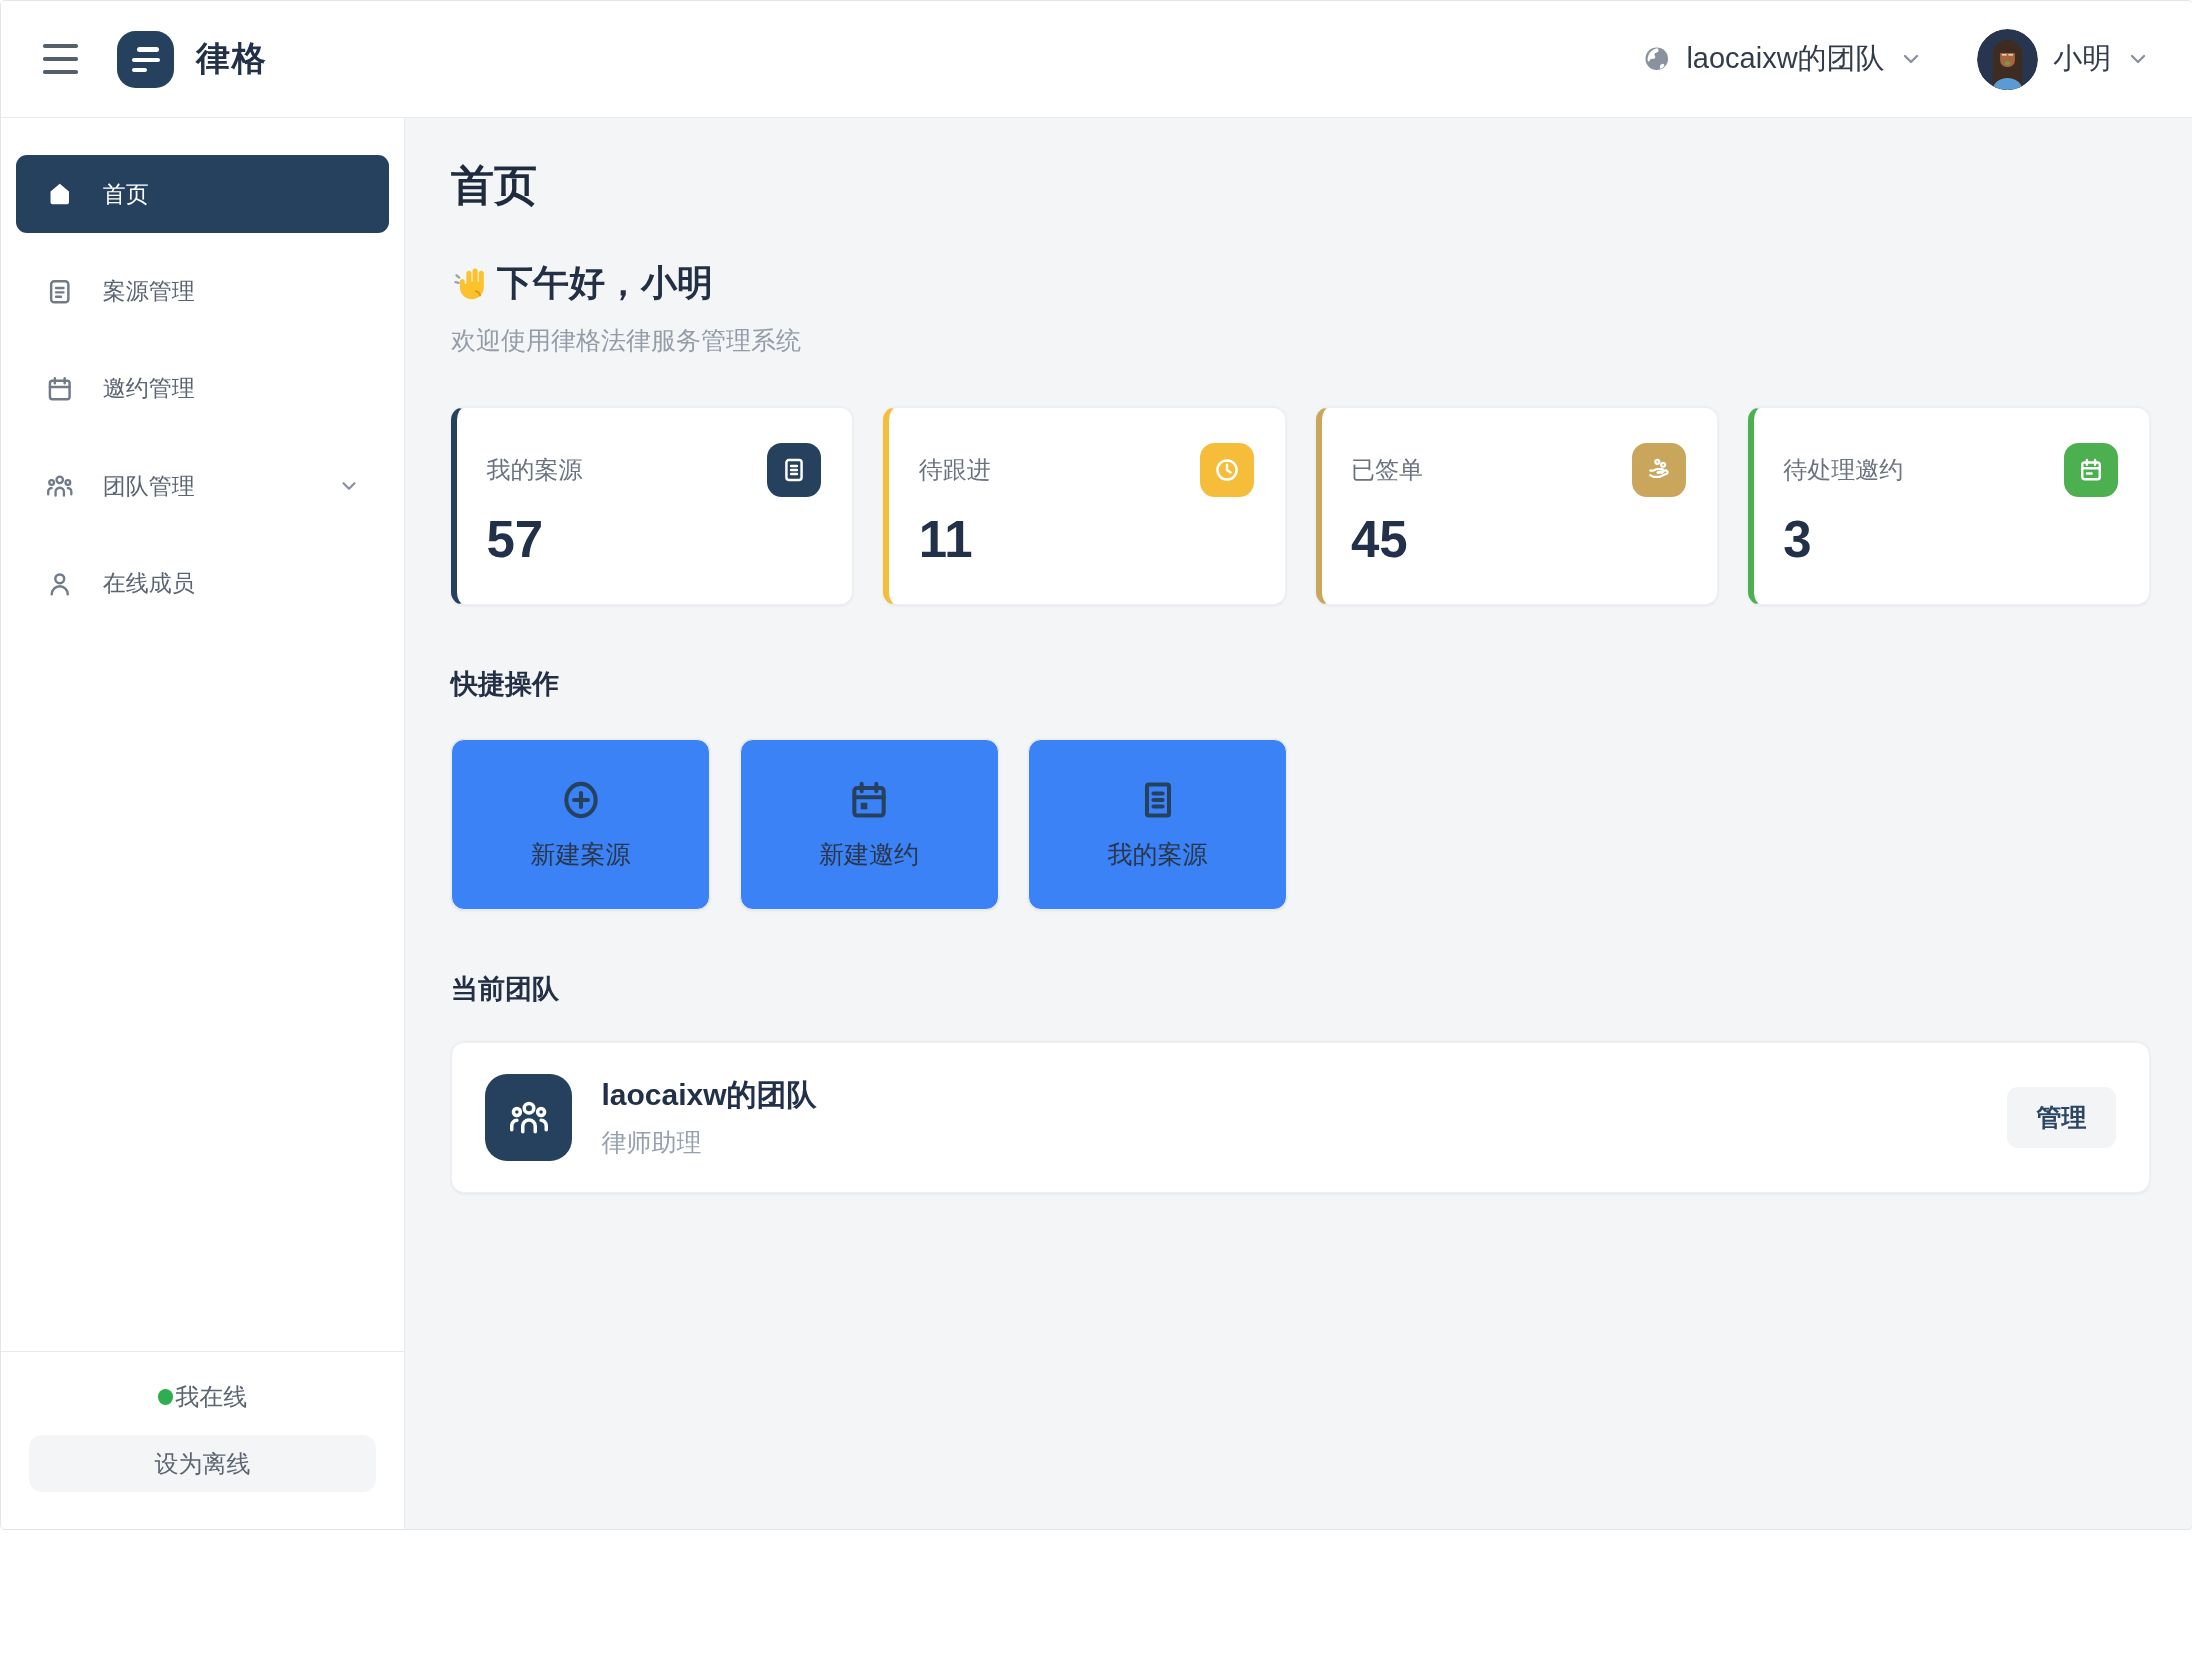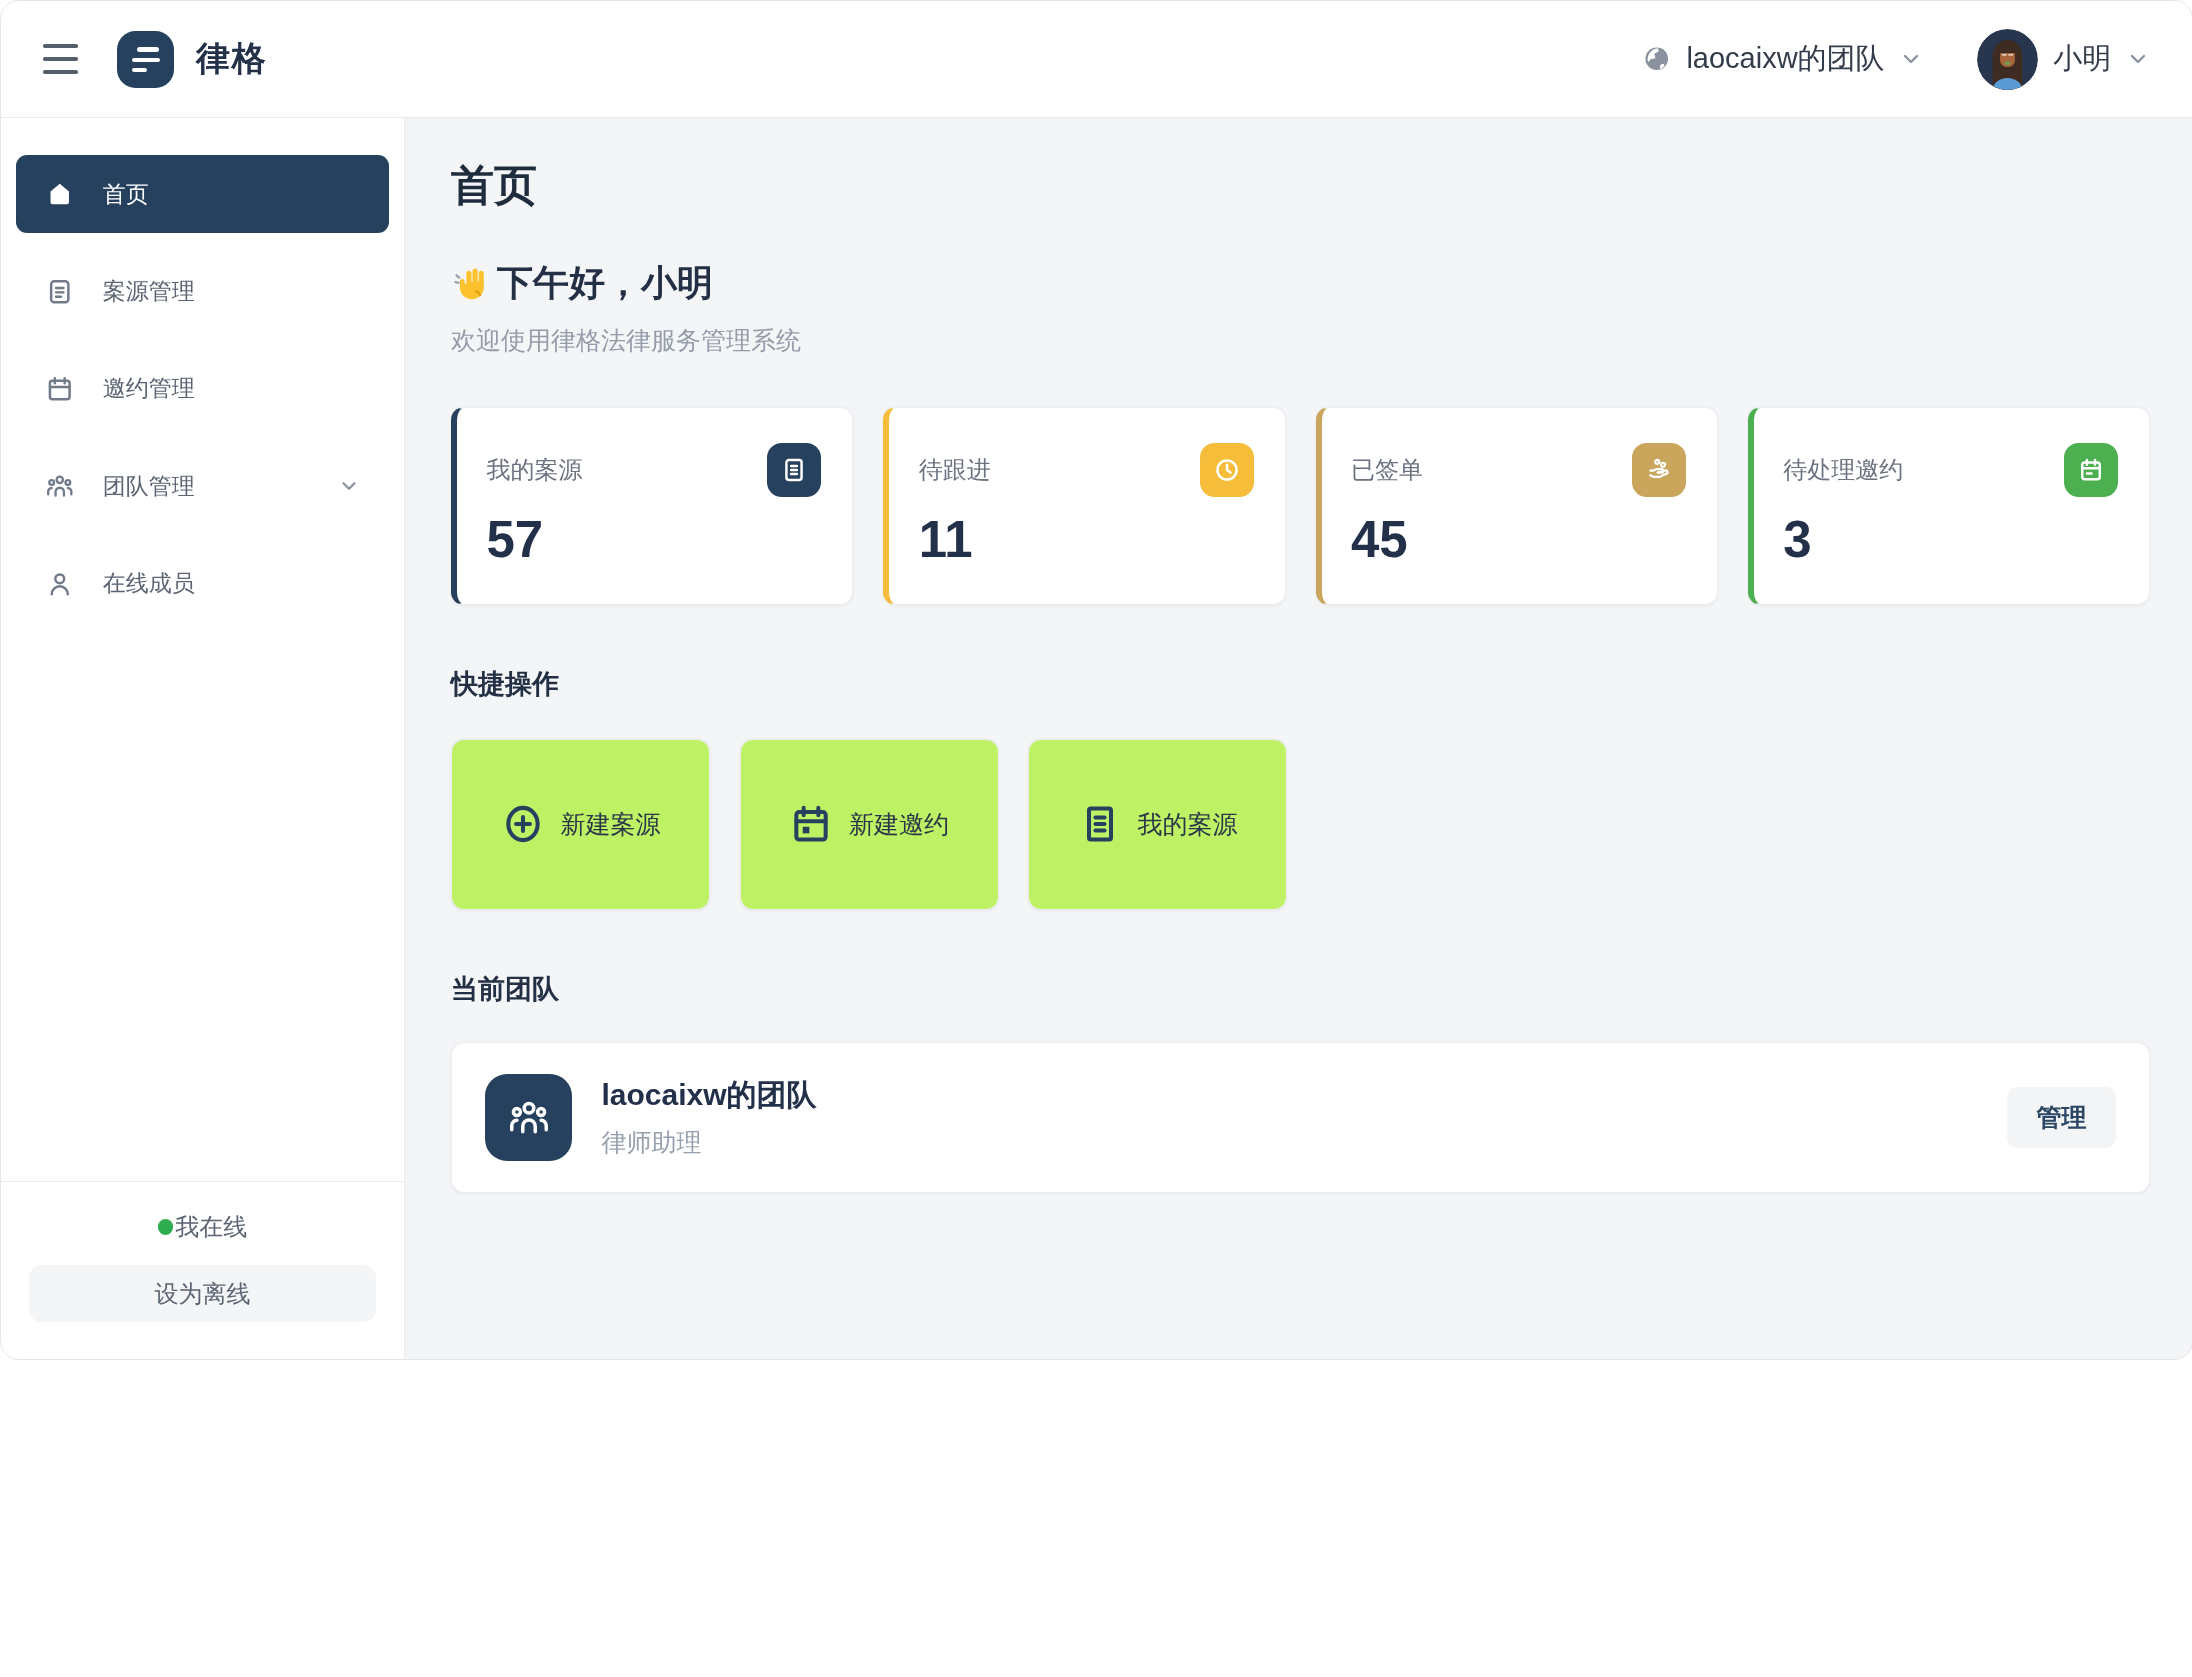--- a/index.html
+++ b/index.html
@@ -3,24 +3,24 @@
 <meta charset="utf-8">
 <style>
   * { box-sizing: border-box; margin: 0; padding: 0; }
   html,body { width: 2193px; height: 1678px; }
   body {
     font-family: "Liberation Sans", "DejaVu Sans", sans-serif;
     background: #ffffff;
     color: #222F44;
   }
   .app {
-    width: 2193px; height: 1360px;
+    width: 2193px; height: 1530px;
     display: flex; flex-direction: column;
     background: #F4F5F7;
-    border-radius: 19px; overflow: hidden;
+    border-radius: 5px; overflow: hidden;
     border: 0.9px solid #E3E5E9;
   }
 
   
   .topbar {
     height: 117px; flex: none;
     background: #fff;
     border-bottom: 0.9px solid #E8EAEE;
     display: flex; align-items: center;
     padding: 0 42px;
@@ -112,23 +112,23 @@
     display: flex; align-items: center; justify-content: center; flex: none;
   }
   .stat-badge svg { width: 28px; height: 28px; }
   .stat-value { margin-top: 13px; font-size: 51px; font-weight: 700; color: #22304A; }
 
   .section-heading { margin-top: 61px; font-size: 27px; font-weight: 700; color: #222F44; }
 
   .actions { margin-top: 37px; display: flex; gap: 29.5px; }
   .action-card {
     width: 259px; height: 171px;
-    background: #bef264; border: 0.9px solid #EDEFF2; border-radius: 13px;
+    background: #3b82f6; border: 0.9px solid #EDEFF2; border-radius: 13px;
     box-shadow: 0 0.9px 2.8px rgba(20,30,50,.07);
-    display: flex; flex-direction: row; align-items: center; justify-content: center; gap: 16px;
+    display: flex; flex-direction: column; align-items: center; justify-content: center; gap: 16px;
     cursor: pointer;
   }
   .action-card svg { width: 44px; height: 44px; color: #26415E; }
   .action-label { font-size: 25px; color: #2A3648; font-weight: 500; }
 
   .team-card {
     margin-top: 35px; height: 151px;
     background: #fff; border: 0.9px solid #EDEFF2; border-radius: 13px;
     box-shadow: 0 0.9px 2.8px rgba(20,30,50,.07);
     display: flex; align-items: center; padding: 0 33px;

